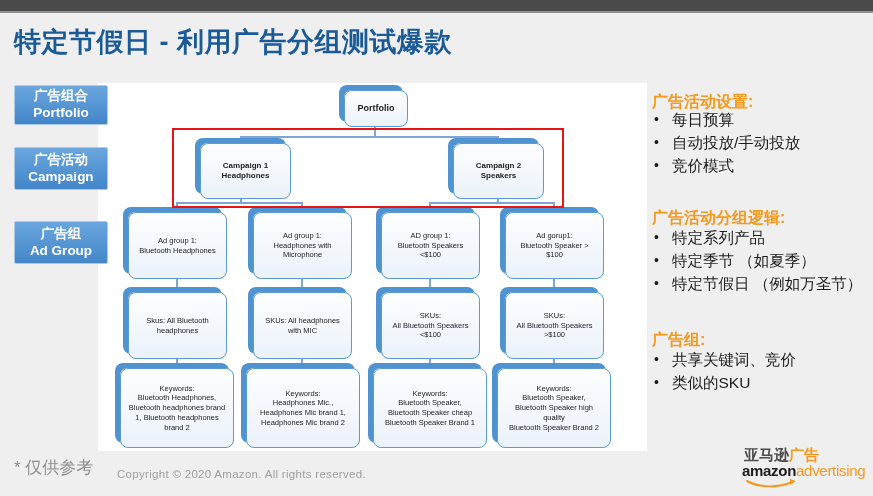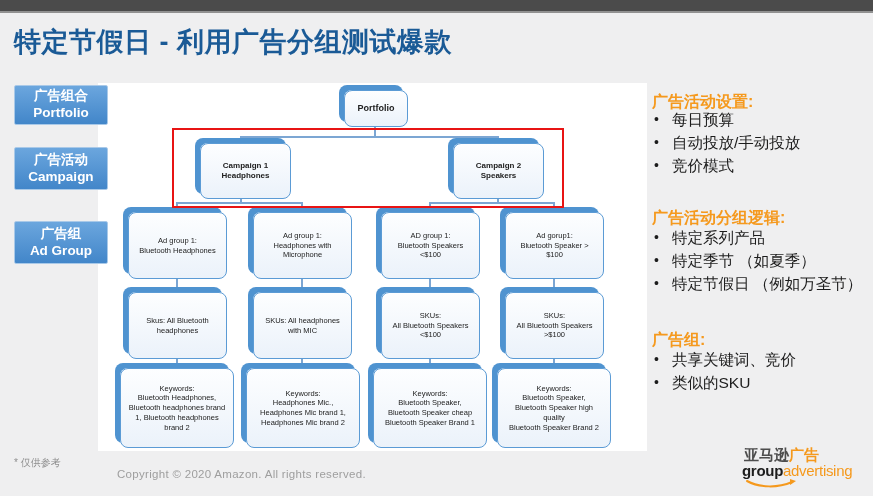--- a/index.html
+++ b/index.html
@@ -39,21 +39,21 @@
   .cline{position:absolute;background:#7ca6d3;z-index:2;}
   .redframe{position:absolute;left:172px;top:128px;width:388px;height:76px;border:2px solid #e81414;z-index:6;background:transparent;}
   .rightcol{position:absolute;left:652px;top:0;width:221px;height:496px;overflow:hidden;}
   .sec-head{position:absolute;left:0;font-size:16px;font-weight:700;color:#f5991d;white-space:nowrap;}
   .bullets{position:absolute;left:0;margin:0;padding:0;list-style:none;width:230px;}
   .bullets li{
     position:relative;padding-left:20px;font-size:15.5px;color:#1c1c1c;
     height:23px;line-height:23px;white-space:nowrap;
   }
   .bullets li:before{content:"•";position:absolute;left:2px;top:0;color:#1c1c1c;font-size:14px;}
-  .footnote{position:absolute;left:14px;top:456px;font-size:10px;color:#8f8f8f;}
+  .footnote{position:absolute;left:14px;top:456px;font-size:17px;color:#8f8f8f;}
   .copyright{position:absolute;left:117px;top:468px;font-size:11.5px;color:#9e9e9e;letter-spacing:0.3px;}
   .logo{position:absolute;left:742px;top:446px;width:120px;height:42px;}
   .logo-zh{position:absolute;left:2px;top:0;font-size:15px;font-weight:700;white-space:nowrap;}
   .logo-zh .dk{color:#4d4d4d;}
   .logo-zh .or{color:#f5991d;}
   .logo-en{position:absolute;left:0;top:16px;font-size:15px;font-weight:700;letter-spacing:-0.3px;white-space:nowrap;}
   .logo-en .dk{color:#1d1d1d;}
   .logo-en .or{color:#f5991d;font-weight:400;}
   .smile{position:absolute;left:4px;top:33px;}
 </style>
@@ -198,20 +198,20 @@
   </div>
 
   <div class="footnote">* 仅供参考</div>
   <div class="copyright">Copyright © 2020 Amazon. All rights reserved.</div>
 
   <div class="logo">
     <div class="logo-zh">
       <span class="dk">亚马逊</span><span class="or">广告</span>
     </div>
     <div class="logo-en">
-      <span class="dk">group</span><span class="or">advertising</span>
+      <span class="dk">amazon</span><span class="or">advertising</span>
     </div>
     <svg class="smile" width="52" height="10" viewBox="0 0 52 10">
       <path d="M1 2 C 14 9, 32 9, 46 3" fill="none" stroke="#f5991d" stroke-width="2" stroke-linecap="round"></path>
       <path d="M44 0 L 50 2 L 44 6 Z" fill="#f5991d"></path>
     </svg>
   </div>
 </div>
 
 </body></html>

